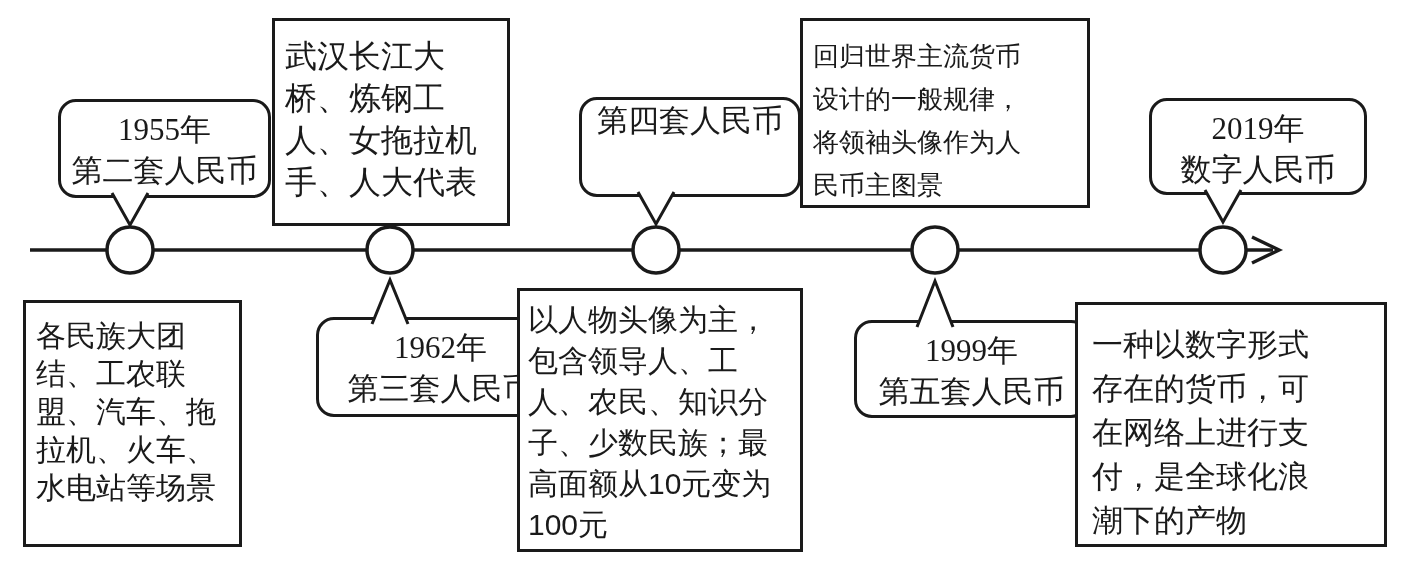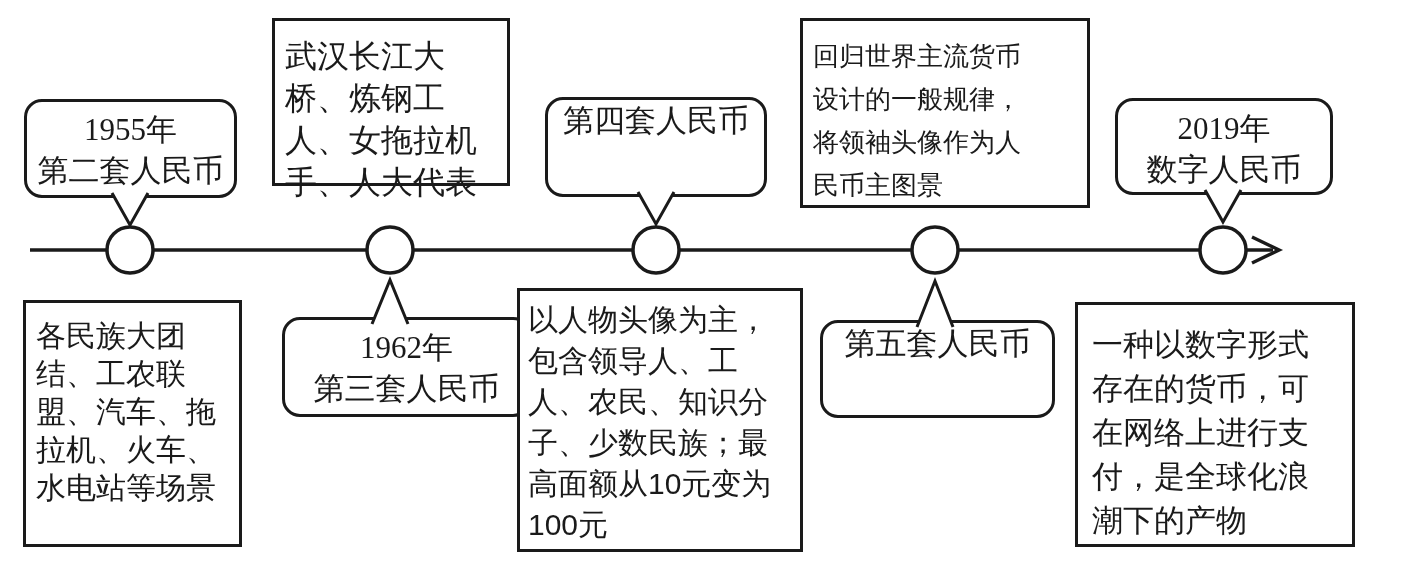--- a/index.html
+++ b/index.html
@@ -24,20 +24,21 @@
     pointer-events: none;
   }
   .bubble {
     position: absolute;
     box-sizing: border-box;
     border: 3px solid #1a1a1a;
     border-radius: 18px;
     background: #ffffff;
     text-align: center;
     z-index: 2;
+    margin-left: 34px;
   }
   .bubble .year {
     font-family: "Liberation Serif", serif;
     font-size: 31px;
     line-height: 40px;
     margin-top: 8px;
     white-space: nowrap;
   }
   .bubble .label {
     font-size: 31px;
@@ -46,25 +47,25 @@
   }
   .note {
     position: absolute;
     box-sizing: border-box;
     border: 3px solid #1a1a1a;
     background: #ffffff;
     white-space: pre-line;
     z-index: 2;
     text-align: left;
   }
-  .note-wuhan   { left: 272px;  top: 18px;  width: 238px; height: 168px; font-size: 32px; line-height: 42px; padding: 14px 0 0 10px; }
+  .note-wuhan   { left: 272px;  top: 18px;  width: 238px; height: 208px; font-size: 32px; line-height: 42px; padding: 14px 0 0 10px; }
   .note-huigui  { left: 800px;  top: 18px;  width: 290px; height: 190px; font-size: 26px; line-height: 43px; padding: 14px 4px 0 10px; }
   .note-gemin   { left: 23px;   top: 300px; width: 219px; height: 247px; font-size: 30px; line-height: 38px; padding: 14px 4px 15px 10px; }
   .note-yirenwu { left: 517px;  top: 288px; width: 286px; height: 264px; font-size: 30px; line-height: 41px; padding: 8px 4px 12px 8px; }
-  .note-yizhong { left: 1075px; top: 302px; width: 280px; height: 245px; font-size: 31px; line-height: 44px; padding: 18px 4px 0 14px; }
+  .note-yizhong { left: 1075px; top: 302px; width: 312px; height: 245px; font-size: 31px; line-height: 44px; padding: 18px 4px 0 14px; }
 
   .bubble-1955 { left: 24px;   top: 99px;  width: 213px; height: 99px;  }
   .bubble-1987 { left: 545px;  top: 97px;  width: 222px; height: 100px; }
   .bubble-2019 { left: 1115px; top: 98px;  width: 218px; height: 97px;  }
   .bubble-1962 { left: 282px;  top: 317px; width: 249px; height: 100px; }
   .bubble-1999 { left: 820px;  top: 320px; width: 235px; height: 98px;  }
 
   svg.layer { z-index: 1; }
   svg.layer.tails { z-index: 3; }
 </style>
@@ -91,20 +92,21 @@
   <div class="bubble bubble-1962">
     <div class="year">1962年</div>
     <div class="label">第三套人民币</div>
   </div>
 
   <div class="bubble bubble-1987">
     <div class="label">第四套人民币</div>
   </div>
 
   <div class="bubble bubble-1999">
+    <div class="year">1999年</div>
     <div class="label">第五套人民币</div>
   </div>
 
   <div class="bubble bubble-2019">
     <div class="year">2019年</div>
     <div class="label">数字人民币</div>
   </div>
 
   <div class="note note-gemin">各民族大团
 结、工农联

